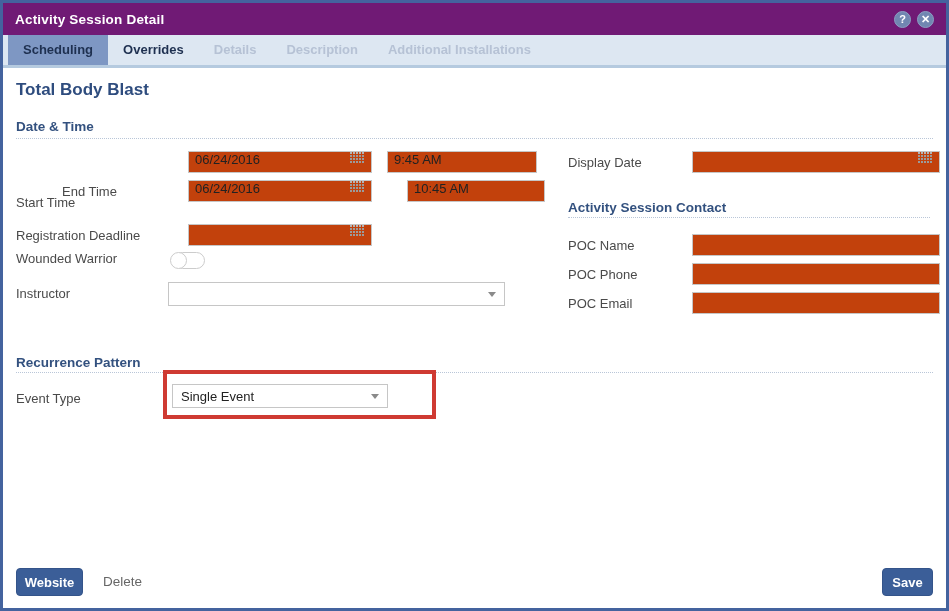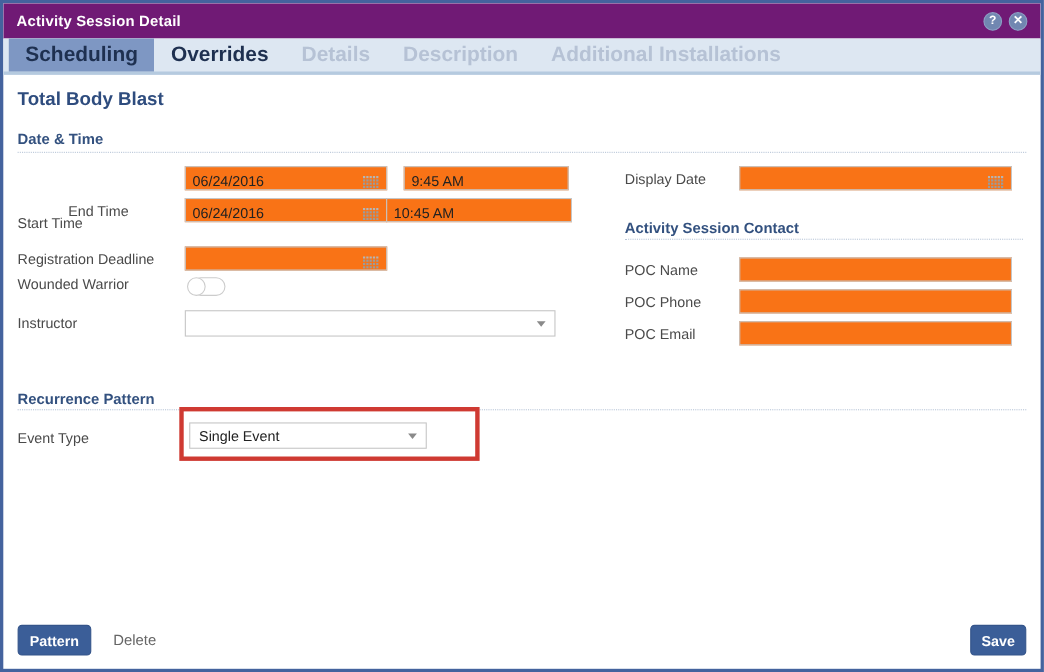--- a/index.html
+++ b/index.html
@@ -19,31 +19,31 @@
     width:17px; height:17px; border-radius:50%; background:#7187b1; border:1px solid #8ca0c4;
     color:#ffffff; font-size:11px; font-weight:bold; line-height:1;
     display:flex; align-items:center; justify-content:center; cursor:pointer; box-sizing:border-box;
   }
   
   .tabstrip {
     position:absolute; left:0; top:32px; right:0; height:30px;
     background:#dde7f2; border-bottom:3px solid #b5cadf;
     display:flex; align-items:stretch; padding-left:5px; box-sizing:content-box;
   }
-  .tab { padding:0 15px; line-height:30px; font-size:19px; font-weight:bold; color:#1e3050; cursor:pointer; white-space:nowrap; }
+  .tab { padding:0 15px; line-height:30px; font-size:13px; font-weight:bold; color:#1e3050; cursor:pointer; white-space:nowrap; }
   .tab.active { background:#7e97c3; }
   .tab.disabled { color:#b6c2d5; cursor:default; }
   
   .page-heading { position:absolute; font-size:17px; font-weight:bold; color:#2e4c7e; }
   .section-title { position:absolute; font-size:13.5px; font-weight:bold; color:#33517f; white-space:nowrap; }
   .rule { position:absolute; height:0; border-top:1px dotted #b9c6d8; }
   .label { position:absolute; font-size:13px; color:#4a4a4a; white-space:nowrap; }
   .tb {
     position:absolute; box-sizing:border-box; height:22px;
-    border:1px solid #c6c6c6; background:#f97316; display:flex; align-items:flex-end; padding:0 6px;
+    border:1px solid #c6c6c6; background:#c2410c; display:flex; align-items:flex-start; padding:0 6px;margin-left:20px;
   }
   .tb input {
     border:none; outline:none; flex:1 1 auto; min-width:0; padding:0; background:transparent;
     font:13px "Liberation Sans", sans-serif; color:#222222;
   }
   .cal { flex:0 0 auto; display:flex; margin-left:4px; }
   .combo {
     position:absolute; box-sizing:border-box; height:24px;
     border:1px solid #c6c6c6; background:#fff; display:flex; align-items:center;
     padding:0 8px; font-size:13px; color:#222222; cursor:pointer;
@@ -154,21 +154,21 @@
             <rect x="12" y="6" width="2" height="2"></rect>
             <rect x="0" y="9" width="2" height="2"></rect>
             <rect x="3" y="9" width="2" height="2"></rect>
             <rect x="6" y="9" width="2" height="2"></rect>
             <rect x="9" y="9" width="2" height="2"></rect>
             <rect x="12" y="9" width="2" height="2"></rect>
           </g>
         </svg>
     </span>
   </div>
-  <div class="tb" style="left:348px; top:177px; width:169px;">
+  <div class="tb" style="left:384px; top:177px; width:138px;">
     <input value="10:45 AM" style="">
   </div>
 
   <div class="label" style="left:13px; top:225px;">Registration Deadline</div>
   <div class="tb" style="left:165px; top:221px; width:184px;">
     <input value="" style="">
     <span class="cal">
       <svg width="15" height="12" viewBox="0 0 15 12">
           <g fill="#9b9b9b">
             <rect x="0" y="0" width="2" height="2" fill="#b5b5b5"></rect>
@@ -260,17 +260,17 @@
   <div class="section-title" style="left:13px; top:352px;">Recurrence Pattern</div>
   <div class="rule" style="left:13px; right:13px; top:369px;"></div>
 
   <div class="label" style="left:13px; top:388px;">Event Type</div>
   <div class="combo" style="left:169px; top:381px; width:216px;">
     <span class="combo-value">Single Event</span>
     <span class="arrow"></span>
   </div>
   <div class="highlight-box" style="left:160px; top:367px; width:273px; height:49px;"></div>
 
-  <div class="btn" style="left:13px; top:565px; width:67px;">Pattern</div>
+  <div class="btn" style="left:13px; top:565px; width:67px;">Website</div>
   <div class="link" style="left:100px; top:571px;">Delete</div>
   <div class="btn" style="left:879px; top:565px; width:51px;">Save</div>
 
 </div>
 
 </body></html>

